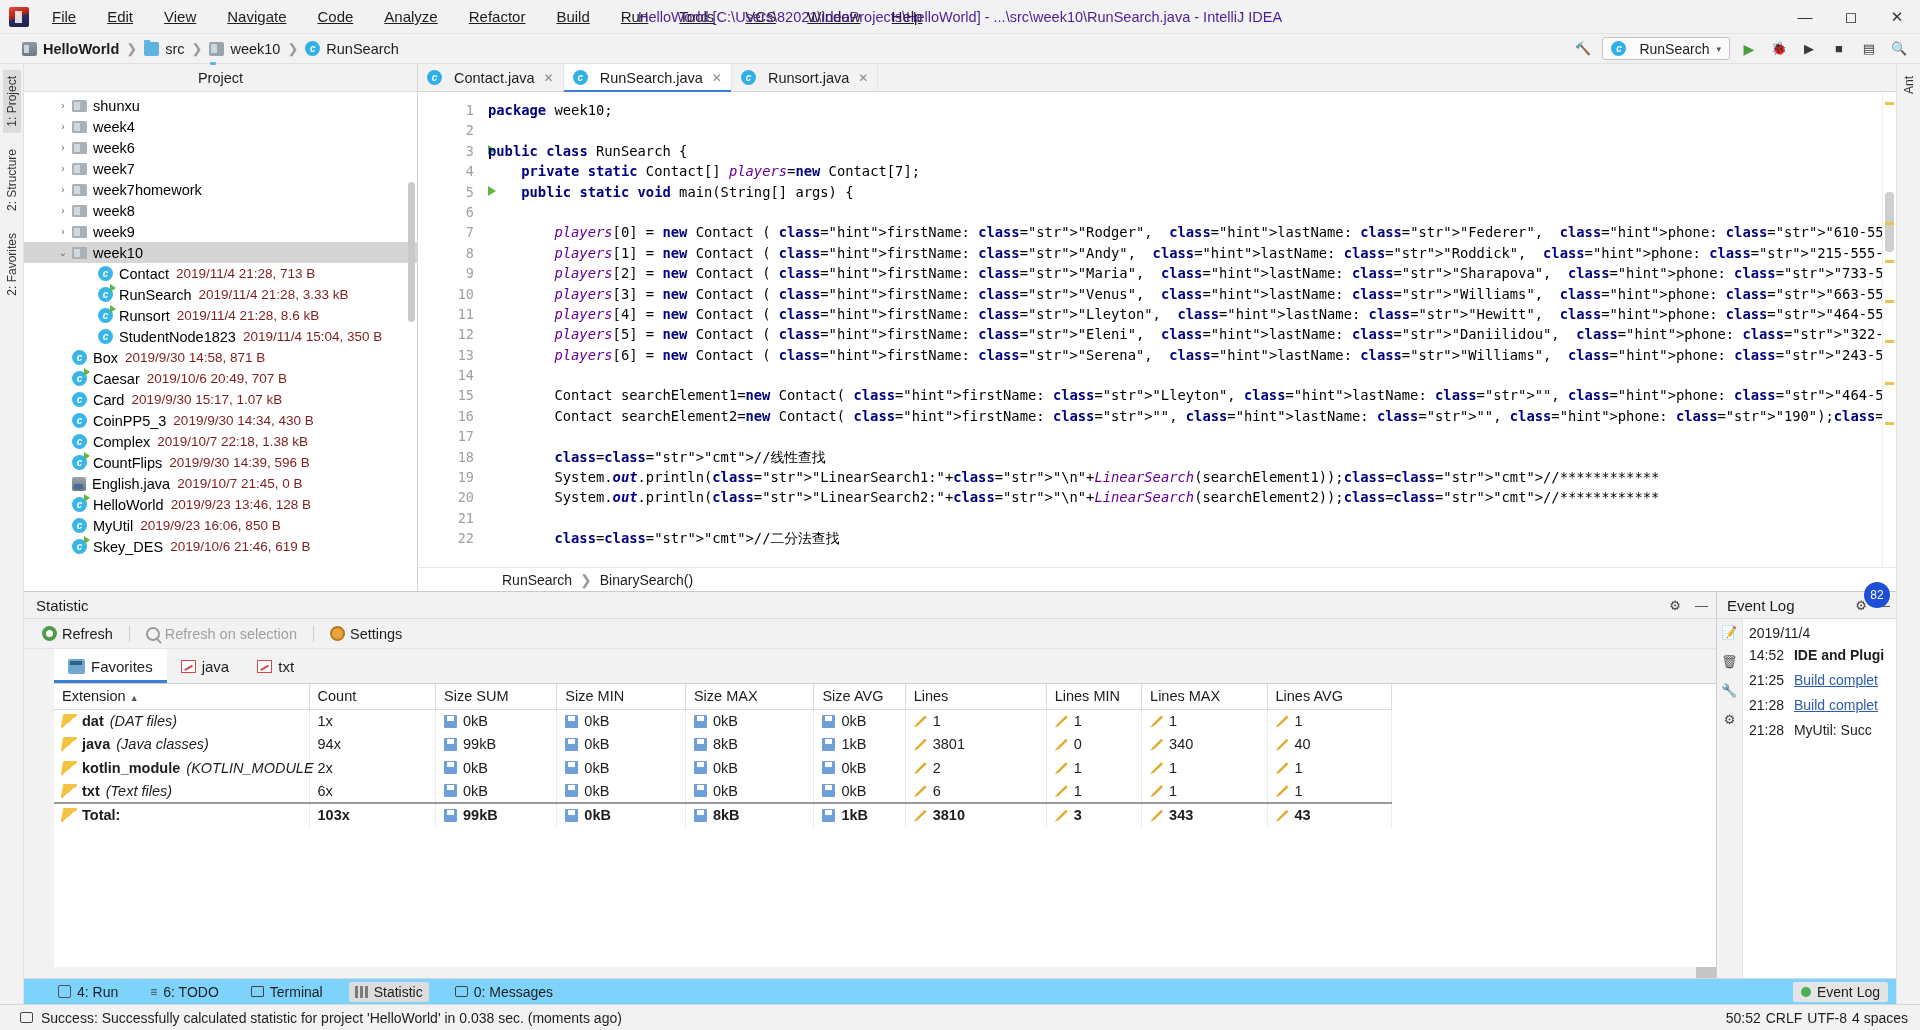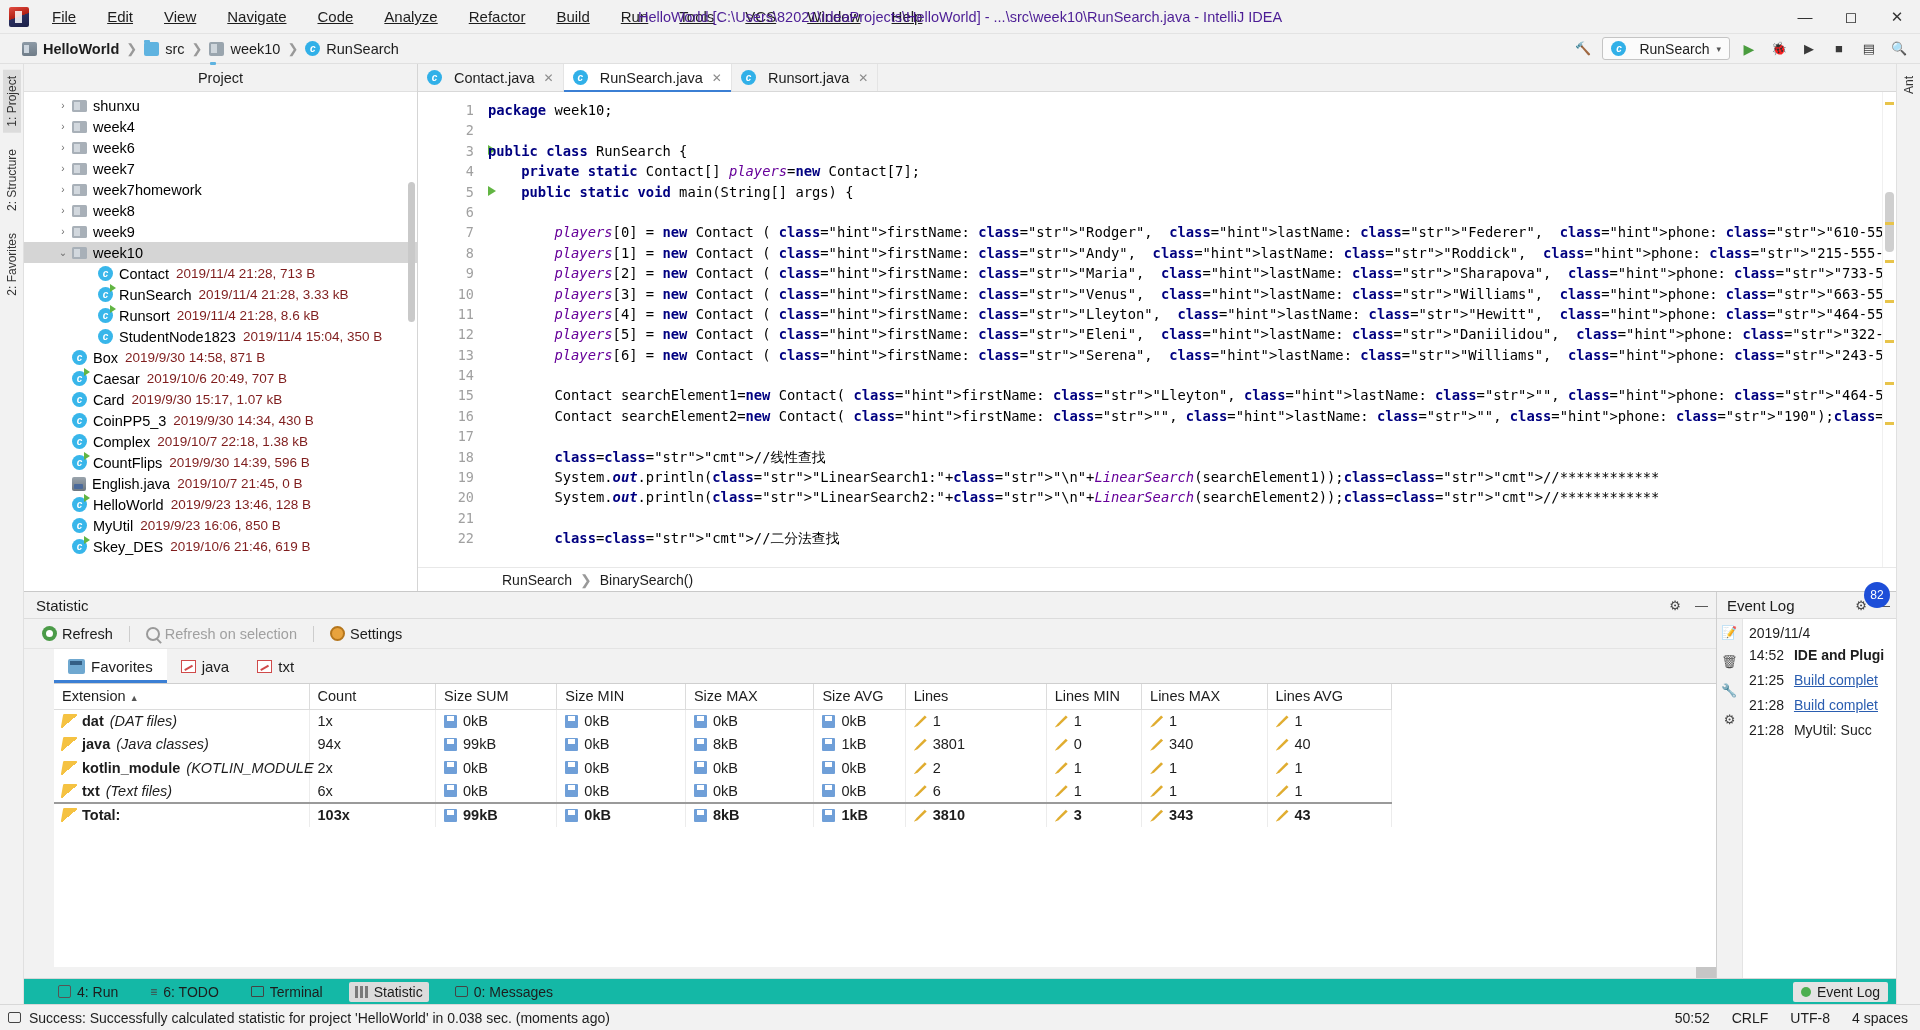--- a/index.html
+++ b/index.html
@@ -232,33 +232,33 @@
   .el-row { margin-bottom:9px; white-space:nowrap; }
   .el-time { color:#1d1d1d; margin-right:6px; }
   .el-link { color:#2a5db0; text-decoration:underline; }
   .el-badge{
     position:absolute; right:6px; top:-10px; width:26px;height:26px;border-radius:50%;
     background:#1d4ed8; color:#fff; font-size:12px; display:flex;align-items:center;justify-content:center;
   }
 
   
   .tools-row {
-    height:26px; background:#14b8a6; border-top:1px solid #d8d8d8; display:flex; align-items:center;
+    height:26px; background:#7dd3fc; border-top:1px solid #d8d8d8; display:flex; align-items:center;
     padding-left:28px; gap:20px; font-size:14px;
   }
   .tool-btn { display:flex; align-items:center; gap:6px; padding:2px 6px; }
   .tool-btn.active { background:#dcdcdc; border-radius:2px;}
   .tools-right{margin-left:auto;display:flex;align-items:center;gap:8px;padding-right:8px;}
   .el-chip{display:flex;align-items:center;gap:6px;background:#e4e4e4;padding:2px 8px;border-radius:2px;font-size:14px;}
   .dot-green{width:10px;height:10px;border-radius:50%;background:#4caf50;}
   .statusbar {
     height:26px; background:#f2f2f2; border-top:1px solid #d8d8d8; display:flex; align-items:center;
-    padding-left:8px; font-size:14px; color:#1d1d1d; gap:8px;
-  }
-  .status-right { margin-left:auto; display:flex; align-items:center; gap:22px; padding-right:12px; }
+    padding-left:20px; font-size:14px; color:#1d1d1d; gap:8px;
+  }
+  .status-right { margin-left:auto; display:flex; align-items:center; gap:5px; padding-right:12px; }
   .i-runsmall{width:13px;height:13px;border:1.5px solid #555;border-radius:2px;}
   .i-todo{font-size:12px;color:#444;}
   .i-term{width:13px;height:11px;border:1.5px solid #444;border-radius:1px;}
   .i-stat{width:13px;height:12px;background:repeating-linear-gradient(90deg,#7a7a7a 0 3px,transparent 3px 5px);}
   .i-msg{width:13px;height:11px;border:1.5px solid #444;border-radius:2px;}
 </style>
 </head>
 <body>
 
 <div class="app">

